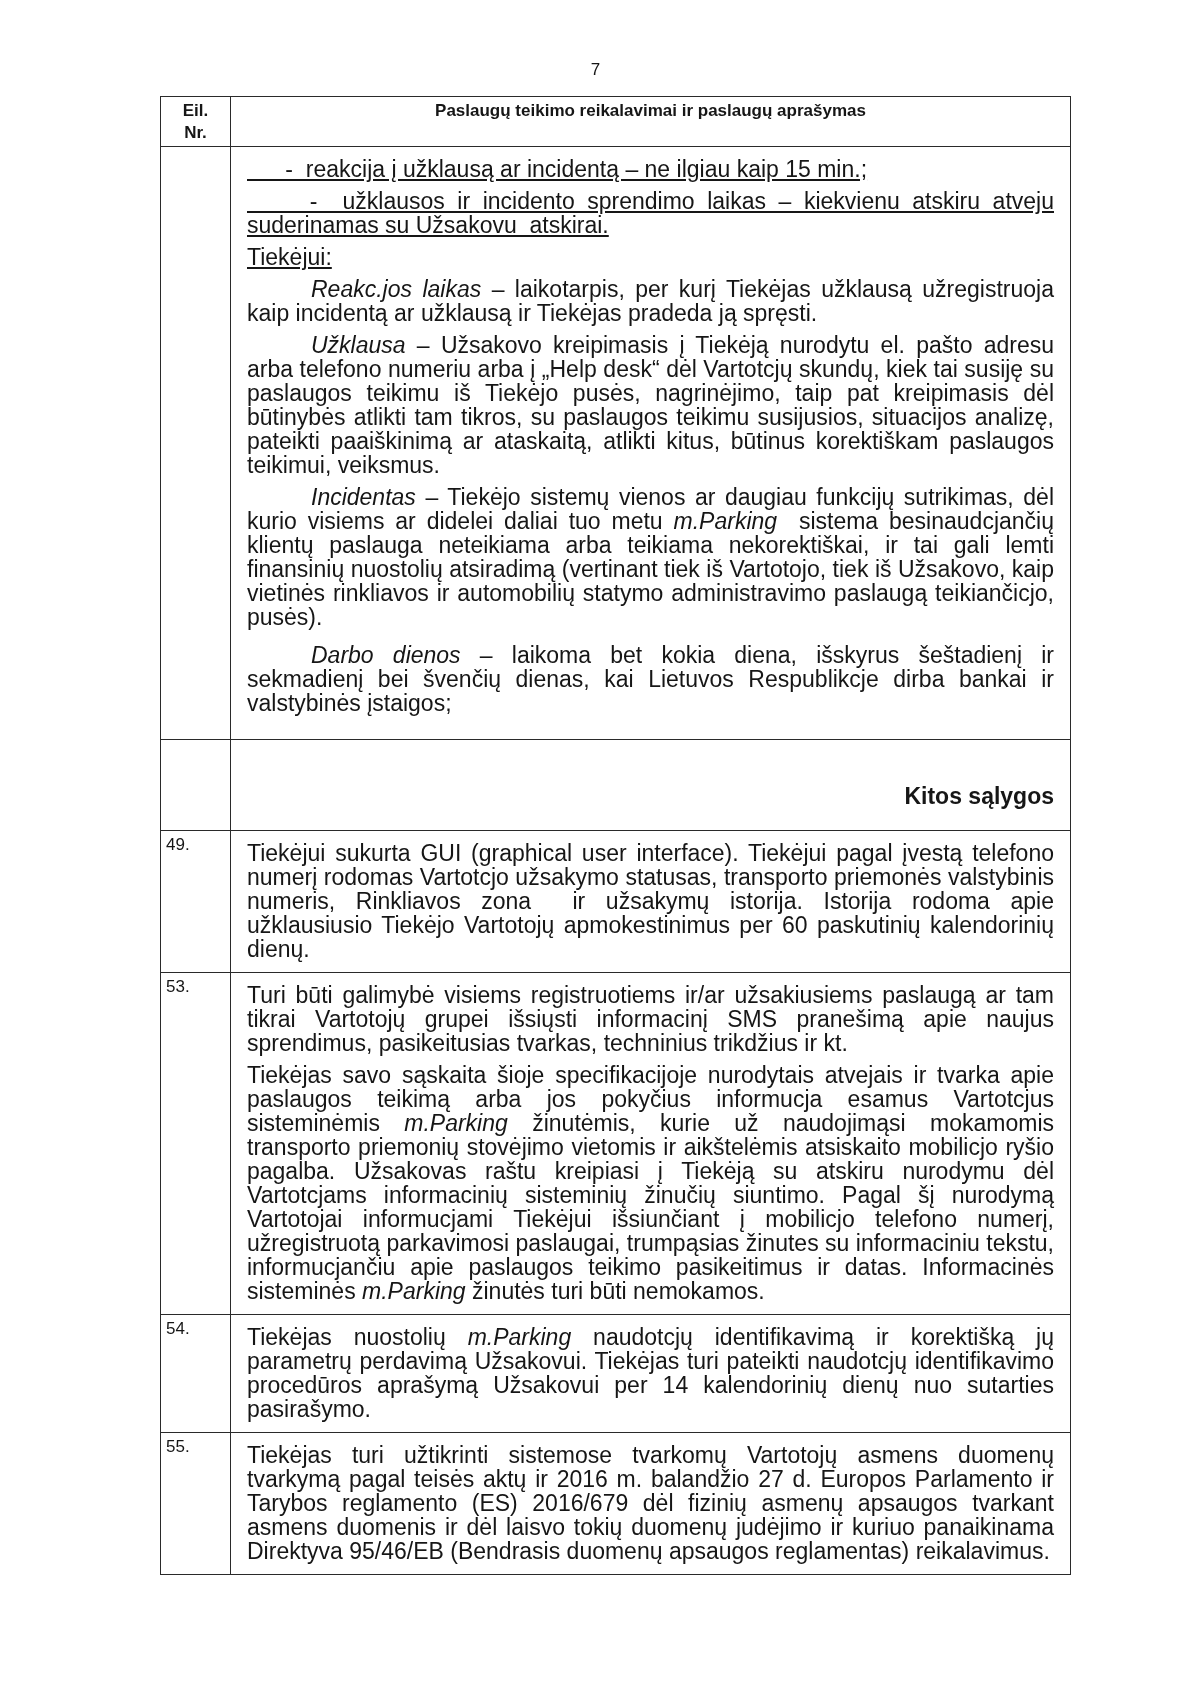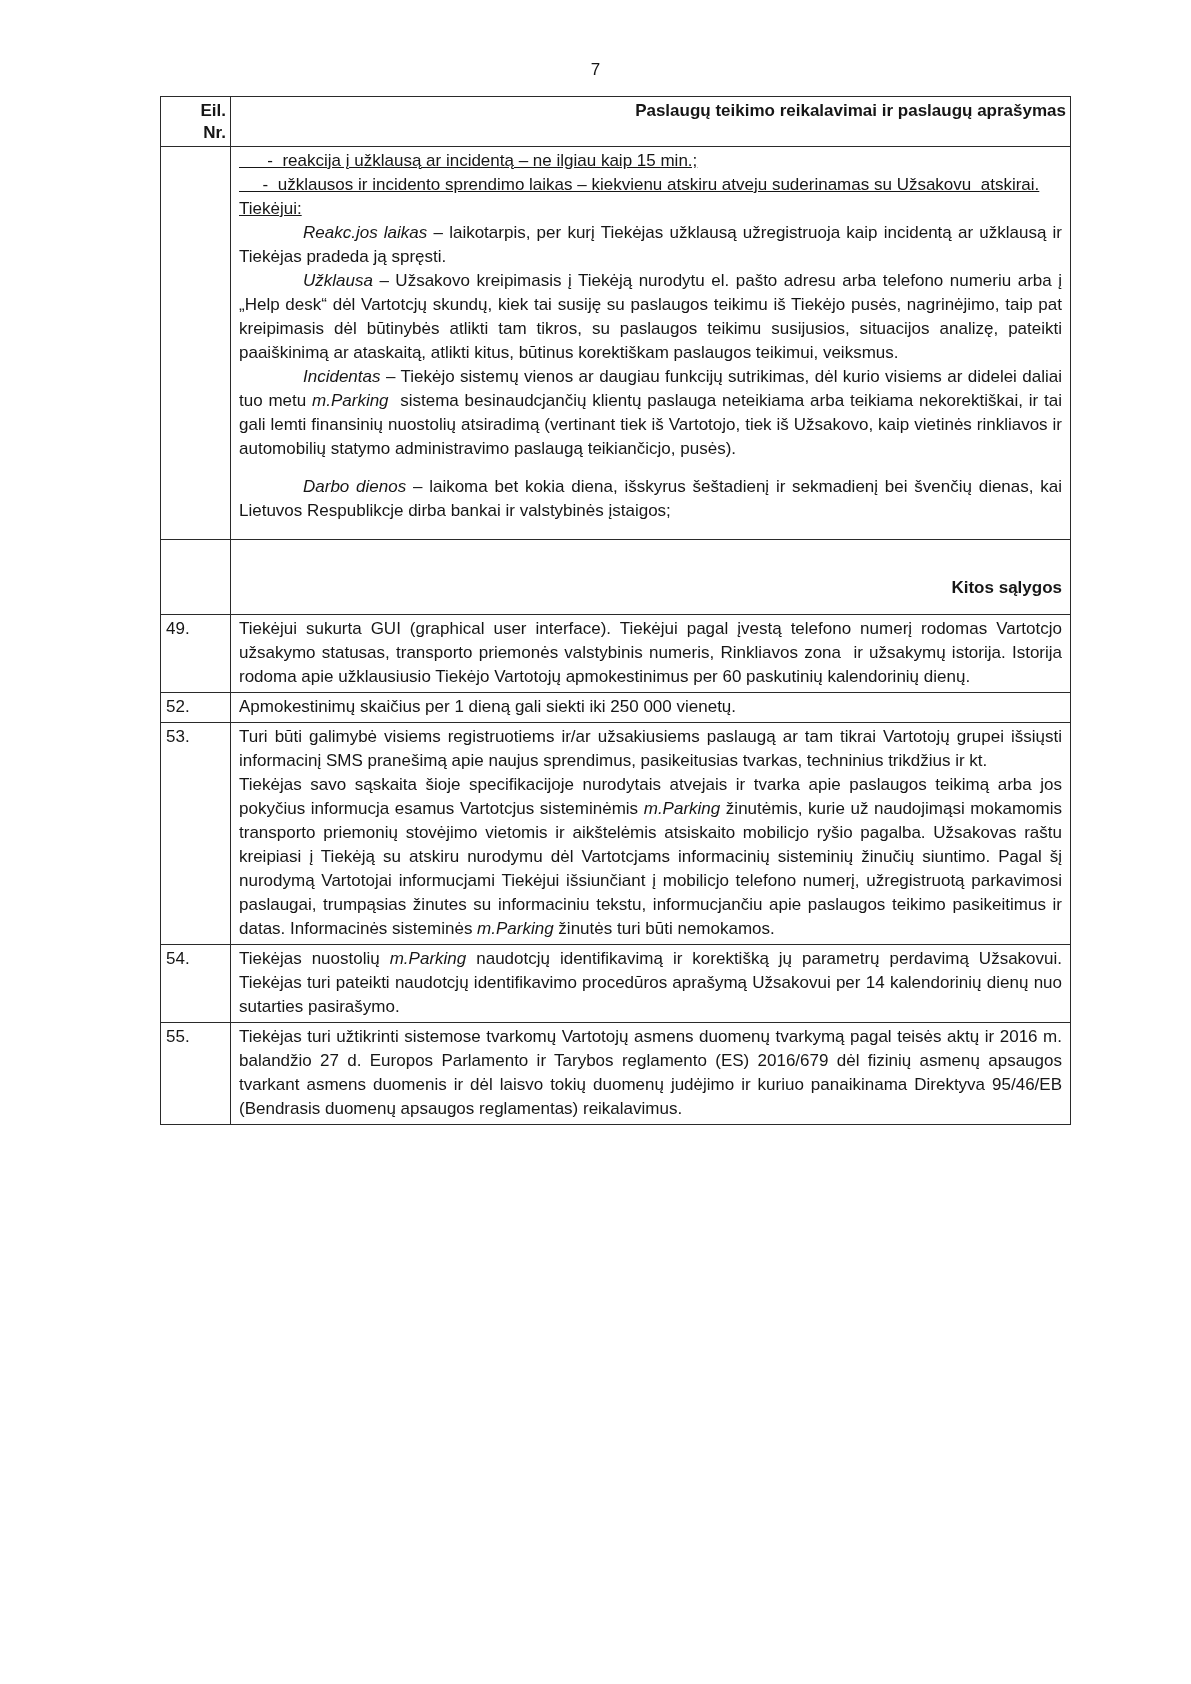--- a/index.html
+++ b/index.html
@@ -26,35 +26,35 @@
   col.col-num { width: 70px; }
   th, td {
     border: 1px solid #2a2a2a;
     vertical-align: top;
   }
   th {
     font-size: 17px;
     font-weight: 700;
     line-height: 22px;
     padding: 3px 4px 2px 4px;
-    text-align: right;
+    text-align: center;
   }
   td.num-cell {
     font-size: 17px;
     line-height: 24px;
     padding: 2px 2px 2px 5px;
   }
   td.content-cell {
     padding: 2px 8px 3px 8px;
   }
   td.defs-cell   { padding-bottom: 16px; }
   td.kitos-cell  { padding-top: 36px; padding-bottom: 14px; }
   .para {
-    margin: 0;
-    font-size: 17px;
+    margin: 8px;
+    font-size: 23px;
     line-height: 24px;
     text-align: justify;
   }
   .para.indent { text-indent: 64px; }
   .para.gap    { margin-top: 14px; }
   .para.bold   { font-weight: 700; text-align: right; }
   span.it { font-style: italic; }
   span.u  { text-decoration: underline; }
 </style>
 </head>
@@ -95,26 +95,20 @@
           <p class="para bold"><span>Kitos sąlygos</span></p>
         </td>
       </tr>
       <tr>
         <td class="num-cell">49.</td>
         <td class="content-cell">
           <p class="para"><span>Tiekėjui sukurta GUI (graphical user interface). Tiekėjui pagal įvestą telefono numerį rodomas Vartotcjo užsakymo statusas, transporto priemonės valstybinis numeris, Rinkliavos zona&nbsp; ir užsakymų istorija. Istorija rodoma apie užklausiusio Tiekėjo Vartotojų apmokestinimus per 60 paskutinių kalendorinių dienų.</span></p>
         </td>
       </tr>
       <tr>
-        <td class="num-cell">52.</td>
-        <td class="content-cell">
-          <p class="para"><span>Apmokestinimų skaičius per 1 dieną gali siekti iki 250 000 vienetų.</span></p>
-        </td>
-      </tr>
-      <tr>
         <td class="num-cell">53.</td>
         <td class="content-cell">
           <p class="para"><span>Turi būti galimybė visiems registruotiems ir/ar užsakiusiems paslaugą ar tam tikrai Vartotojų grupei išsiųsti informacinį SMS pranešimą apie naujus sprendimus, pasikeitusias tvarkas, techninius trikdžius ir kt.</span></p>
           <p class="para"><span>Tiekėjas savo sąskaita šioje specifikacijoje nurodytais atvejais ir tvarka apie paslaugos teikimą arba jos pokyčius informucja esamus Vartotcjus sisteminėmis </span><span class="it">m.Parking</span><span> žinutėmis, kurie už naudojimąsi mokamomis transporto priemonių stovėjimo vietomis ir aikštelėmis atsiskaito mobilicjo ryšio pagalba. Užsakovas raštu kreipiasi į Tiekėją su atskiru nurodymu dėl Vartotcjams informacinių sisteminių žinučių siuntimo. Pagal šį nurodymą Vartotojai informucjami Tiekėjui išsiunčiant į mobilicjo telefono numerį, užregistruotą parkavimosi paslaugai, trumpąsias žinutes su informaciniu tekstu, informucjančiu apie paslaugos teikimo pasikeitimus ir datas. Informacinės sisteminės </span><span class="it">m.Parking</span><span> žinutės turi būti nemokamos.</span></p>
         </td>
       </tr>
       <tr>
         <td class="num-cell">54.</td>
         <td class="content-cell">
           <p class="para"><span>Tiekėjas nuostolių </span><span class="it">m.Parking</span><span> naudotcjų identifikavimą ir korektišką jų parametrų perdavimą Užsakovui. Tiekėjas turi pateikti naudotcjų identifikavimo procedūros aprašymą Užsakovui per 14 kalendorinių dienų nuo sutarties pasirašymo.</span></p>

